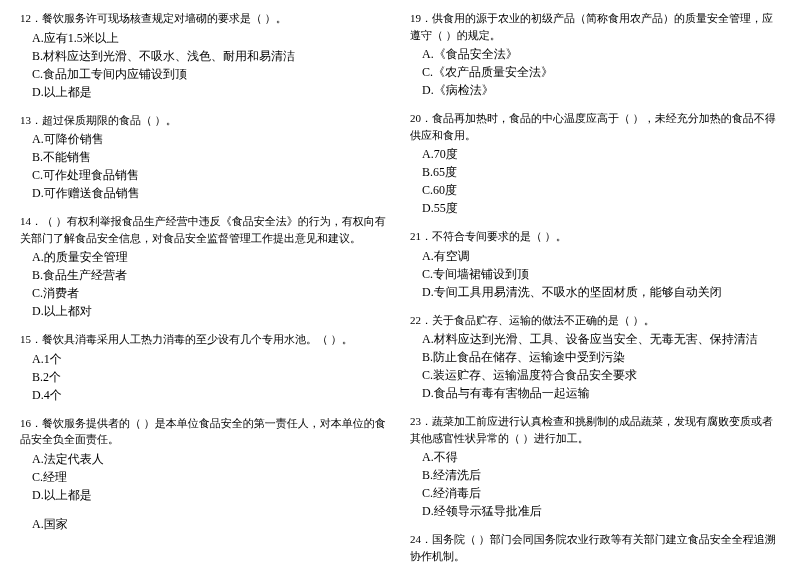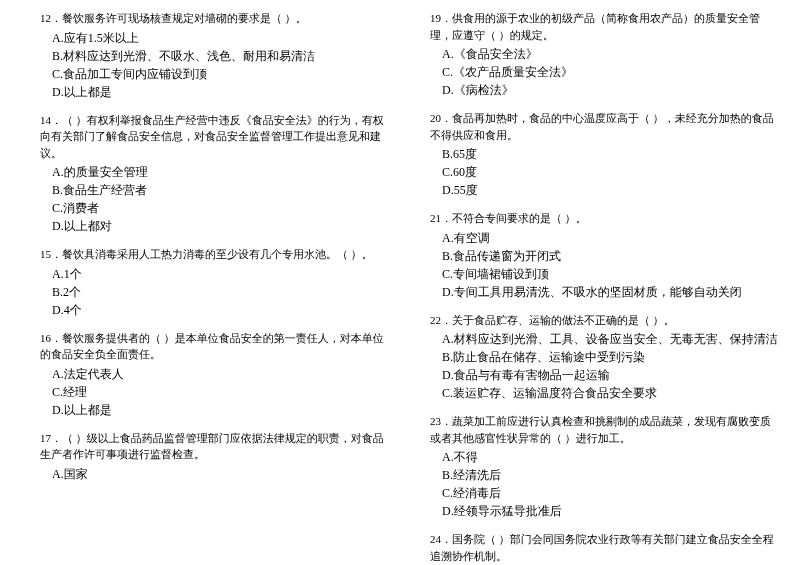--- a/index.html
+++ b/index.html
@@ -21,21 +21,20 @@
       gap: 20px;
     }
     .column {
       flex: 1;
       display: flex;
       flex-direction: column;
       gap: 6px;
     }
     .question-block {
       margin-bottom: 5px;
-      margin-left: 20px;
     }
     .question-title {
       font-size: 11px;
       line-height: 1.5;
       margin-bottom: 2px;
     }
     .option {
       font-size: 12px;
       line-height: 1.5;
       padding-left: 12px;
@@ -49,20 +48,27 @@
   <div class="column">
 
     <div class="question-block">
       <div class="question-title">12．餐饮服务许可现场核查规定对墙砌的要求是（    ）。</div>
       <div class="option">A.应有1.5米以上</div>
       <div class="option">B.材料应达到光滑、不吸水、浅色、耐用和易清洁</div>
       <div class="option">C.食品加工专间内应铺设到顶</div>
       <div class="option">D.以上都是</div>
     </div>
 
+    <div class="question-block">
+      <div class="question-title">13．超过保质期限的食品（    ）。</div>
+      <div class="option">A.可降价销售</div>
+      <div class="option">B.不能销售</div>
+      <div class="option">C.可作处理食品销售</div>
+      <div class="option">D.可作赠送食品销售</div>
+    </div>
 
     <div class="question-block">
       <div class="question-title">14．（    ）有权利举报食品生产经营中违反《食品安全法》的行为，有权向有关部门了解食品安全信息，对食品安全监督管理工作提出意见和建议。</div>
       <div class="option">A.的质量安全管理</div>
       <div class="option">B.食品生产经营者</div>
       <div class="option">C.消费者</div>
       <div class="option">D.以上都对</div>
     </div>
 
     <div class="question-block">
@@ -73,57 +79,56 @@
     </div>
 
     <div class="question-block">
       <div class="question-title">16．餐饮服务提供者的（    ）是本单位食品安全的第一责任人，对本单位的食品安全负全面责任。</div>
       <div class="option">A.法定代表人</div>
       <div class="option">C.经理</div>
       <div class="option">D.以上都是</div>
     </div>
 
     <div class="question-block">
-      <div class="question-title">17．（    ）级以上食品药品监督管理部门应依据法律规定的职责，对食品生产者作许可事项进行监督检查。</div>
       <div class="option">A.国家</div>
 
     </div>
 
   </div>
 
   <div class="column">
 
     <div class="question-block">
       <div class="question-title">19．供食用的源于农业的初级产品（简称食用农产品）的质量安全管理，应遵守（    ）的规定。</div>
       <div class="option">A.《食品安全法》</div>
       <div class="option">C.《农产品质量安全法》</div>
       <div class="option">D.《病检法》</div>
     </div>
 
     <div class="question-block">
       <div class="question-title">20．食品再加热时，食品的中心温度应高于（    ），未经充分加热的食品不得供应和食用。</div>
+      <div class="option">A.70度</div>
       <div class="option">B.65度</div>
       <div class="option">C.60度</div>
       <div class="option">D.55度</div>
     </div>
 
     <div class="question-block">
       <div class="question-title">21．不符合专间要求的是（    ）。</div>
       <div class="option">A.有空调</div>
-      <div class="option">B.食品传递窗为开闭式</div>
       <div class="option">C.专间墙裙铺设到顶</div>
       <div class="option">D.专间工具用易清洗、不吸水的坚固材质，能够自动关闭</div>
     </div>
 
     <div class="question-block">
       <div class="question-title">22．关于食品贮存、运输的做法不正确的是（    ）。</div>
       <div class="option">A.材料应达到光滑、工具、设备应当安全、无毒无害、保持清洁</div>
       <div class="option">B.防止食品在储存、运输途中受到污染</div>
+      <div class="option">C.装运贮存、运输温度符合食品安全要求</div>
       <div class="option">D.食品与有毒有害物品一起运输</div>
-      <div class="option">C.装运贮存、运输温度符合食品安全要求</div>
     </div>
 
     <div class="question-block">
       <div class="question-title">23．蔬菜加工前应进行认真检查和挑剔制的成品蔬菜，发现有腐败变质或者其他感官性状异常的（    ）进行加工。</div>
       <div class="option">A.不得</div>
       <div class="option">B.经清洗后</div>
       <div class="option">C.经消毒后</div>
       <div class="option">D.经领导示猛导批准后</div>
     </div>
 

